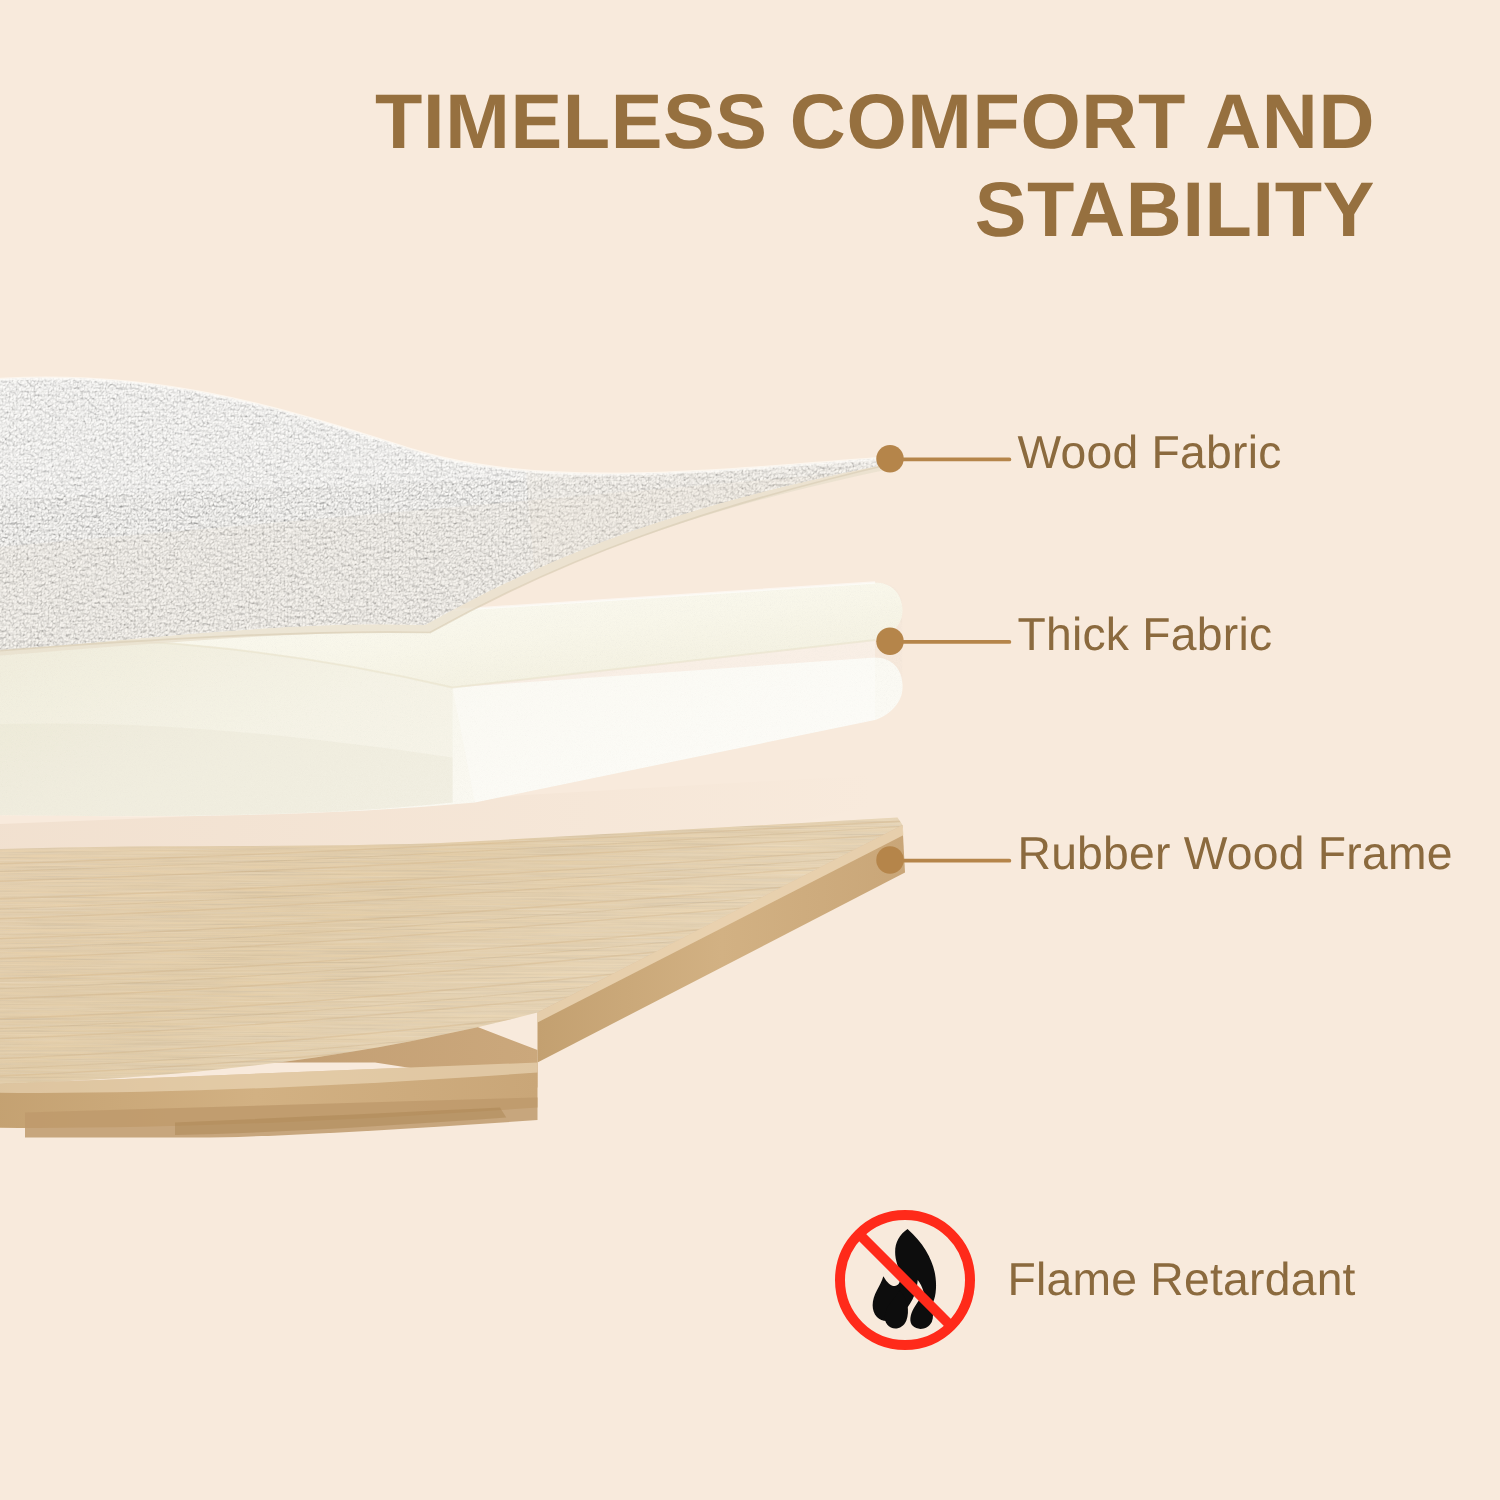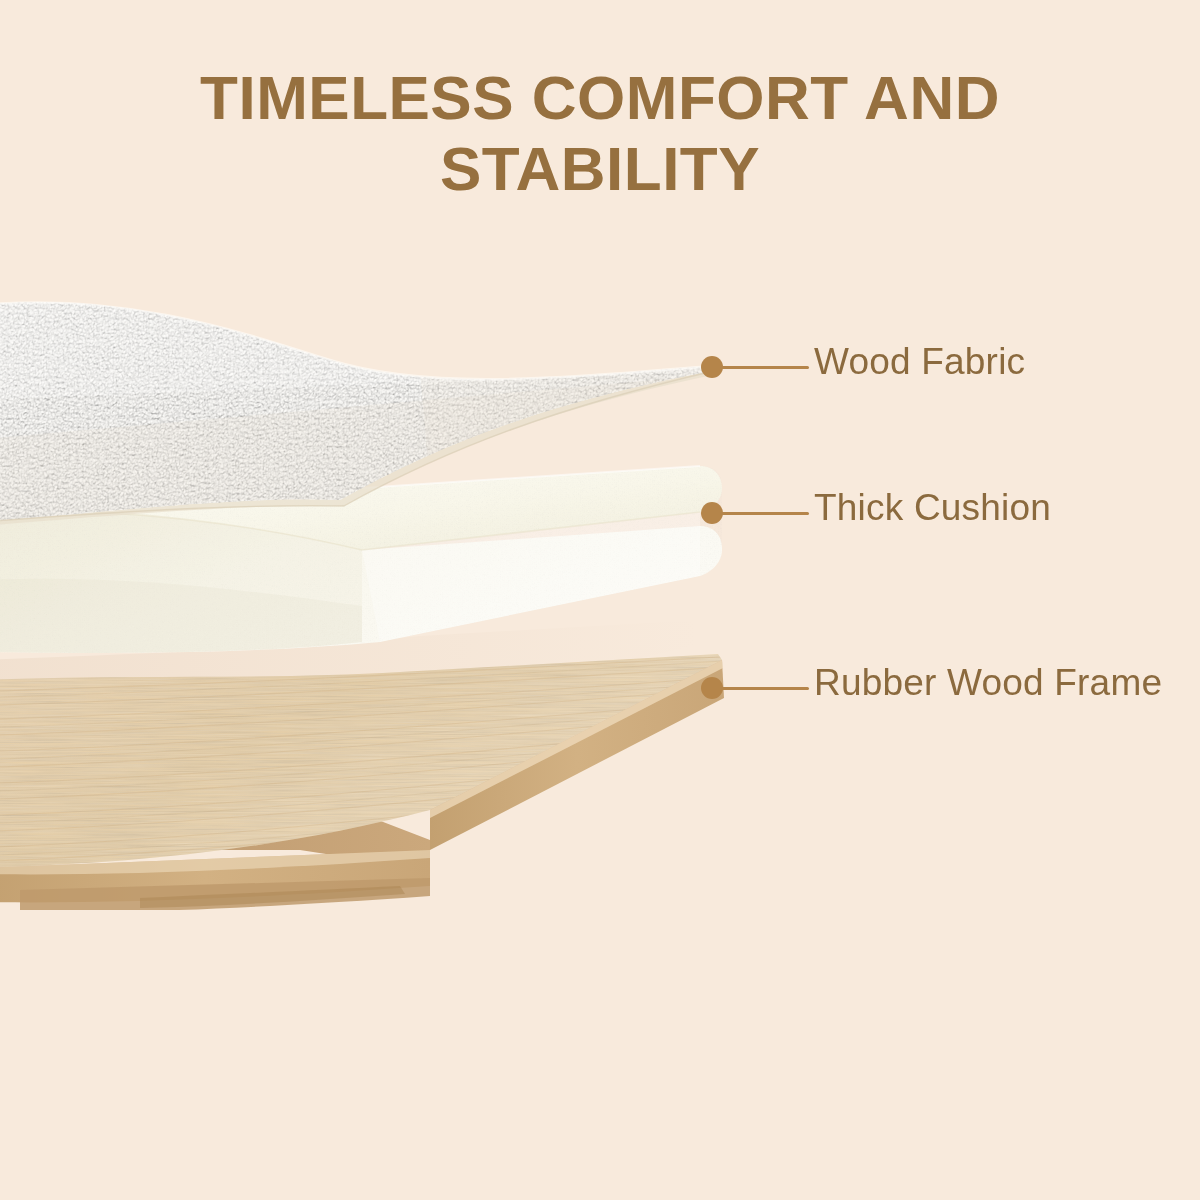--- a/index.html
+++ b/index.html
@@ -16,21 +16,21 @@
     font-family: "Liberation Sans", sans-serif;
     -webkit-font-smoothing: antialiased;
   }
 
   
   #title {
     position: absolute;
     left: 100px;
     top: 62px;
     width: 1000px;
-    text-align: center;
+    text-align: right;
     font-family: "Liberation Sans", sans-serif;
     font-size: 62px;
     font-weight: 700;
     line-height: 1.15;
     letter-spacing: 0.5px;
     color: #96703F;
     text-transform: uppercase;
     white-space: pre-line;
   }
 
@@ -316,23 +316,56 @@
 
   <div class="callout" id="callout-fabric">
     <span class="callout-dot"></span>
     <span class="callout-line"></span>
     <span class="callout-label">Wood Fabric</span>
   </div>
 
   <div class="callout" id="callout-cushion">
     <span class="callout-dot"></span>
     <span class="callout-line"></span>
-    <span class="callout-label">Thick Cushion</span>
+    <span class="callout-label">Thick Fabric</span>
   </div>
 
   <div class="callout" id="callout-wood">
     <span class="callout-dot"></span>
     <span class="callout-line"></span>
     <span class="callout-label">Rubber Wood Frame</span>
   </div>
 
+  <div id="flame-badge">
+    <svg id="flame-icon" viewBox="0 0 122 122">
+
+      <g transform="translate(61,63) scale(1.02)">
+        <path d="M 2,-42
+                 C 20,-26 26,-8 24,8
+                 C 23,16 19,22 14,25
+                 C 17,16 16,6 10,-2
+                 C 9,10 4,18 -2,24
+                 C -9,31 -17,32 -22,27
+                 C -27,22 -26,13 -22,6
+                 C -20,2 -18,-1 -17,-5
+                 C -13,2 -9,4 -6,2
+                 C -3,0 -3,-6 -6,-14
+                 C -10,-26 -7,-36 2,-42 Z" fill="#0D0D0D"></path>
+        <path d="M -4,6
+                 C 2,13 4,22 1,30
+                 C -2,37 -10,38 -14,33
+                 C -17,29 -16,23 -13,18
+                 C -10,14 -7,10 -4,6 Z" fill="#0D0D0D"></path>
+        <path d="M 12,12
+                 C 20,16 24,24 21,31
+                 C 18,37 10,38 6,34
+                 C 3,31 4,25 7,20
+                 C 9,17 11,14 12,12 Z" fill="#0D0D0D"></path>
+      </g>
+
+      <circle cx="61" cy="61" r="52" fill="none" stroke="#FF2A1A" stroke-width="8"></circle>
+
+      <line x1="24" y1="24" x2="98" y2="98" stroke="#FF2A1A" stroke-width="8" stroke-linecap="butt"></line>
+    </svg>
+    <span id="flame-label">Flame Retardant</span>
+  </div>
 
 </div>
 
 </body></html>

